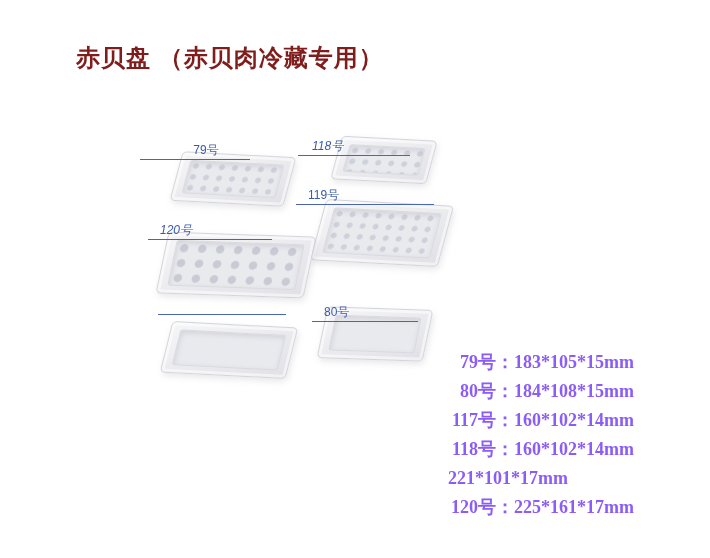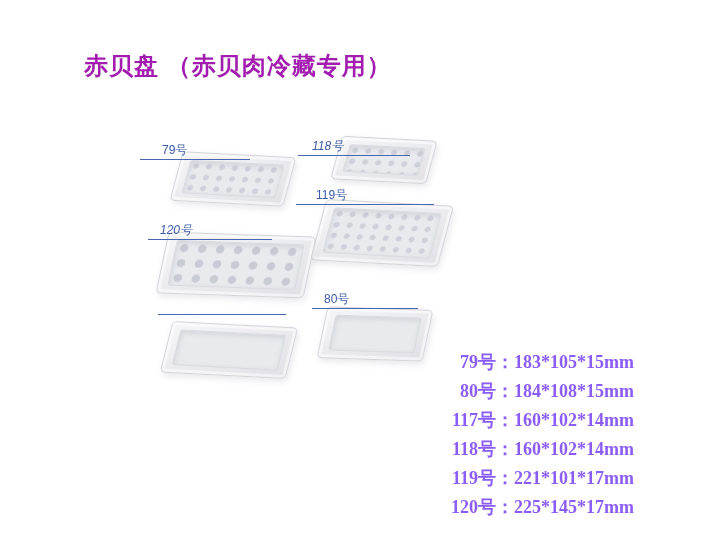--- a/index.html
+++ b/index.html
@@ -3,22 +3,22 @@
 <meta charset="utf-8">
 <style>
   html,body{margin:0;padding:0;background:#ffffff;}
   #canvas{
     position:relative;width:710px;height:558px;background:#ffffff;
     overflow:hidden;font-family:"Liberation Sans",sans-serif;
   }
 
   
   .title{
-    position:absolute;left:68px;top:34px;margin:16px;
-    font-size:24px;font-weight:bold;color:#a21caf;letter-spacing:1px;
+    position:absolute;left:68px;top:34px;margin:8px;
+    font-size:24px;font-weight:bold;color:#7f1d1d;letter-spacing:1px;
     font-family:"Liberation Sans",sans-serif;
   }
 
   
   .tray{
     position:absolute;border-radius:5px;
     background:linear-gradient(155deg,#f6f6f8 0%,#eaeaee 55%,#e0e0e6 100%);
     border:1px solid #d3d4da;
     box-shadow: inset 0 0 0 3px rgba(255,255,255,.55), 2px 3px 6px rgba(172,174,184,.28);
   }
@@ -40,25 +40,25 @@
   .t118{left:336px;top:138px;width:94px; height:42px;transform:rotate(3deg) skewX(-12deg);}
   .t119{left:318px;top:202px;width:126px;height:60px;transform:rotate(3deg) skewX(-12deg);}
   .t120{left:162px;top:234px;width:146px;height:60px;transform:rotate(2deg) skewX(-10deg);}
   .t80 {left:322px;top:308px;width:104px;height:50px;transform:rotate(2deg) skewX(-10deg);}
   .t117{left:166px;top:324px;width:124px;height:50px;transform:rotate(3deg) skewX(-11deg);}
 
   
   .callout{position:absolute;color:#3a5aa8;font-size:12px;line-height:14px;}
   .callout .callout-text{display:block;color:#3a5aa8;}
   .callout .leader{height:1px;background:#4a66b0;margin-top:2px;}
-  .c79 {left:140px;top:143px;} .c79  .callout-text{margin-left:22px;} .c79  .leader{width:110px;}
+  .c79 {left:140px;top:143px;} .c79  .callout-text{margin-left:22px;text-align:center;} .c79  .leader{width:110px;}
   .c118{left:298px;top:139px;font-style:italic;} .c118 .callout-text{margin-left:14px;} .c118 .leader{width:112px;}
-  .c119{left:296px;top:188px;} .c119 .callout-text{margin-left:20px;} .c119 .leader{width:138px;}
+  .c119{left:296px;top:188px;} .c119 .callout-text{margin-left:12px;} .c119 .leader{width:138px;}
   .c120{left:148px;top:223px;} .c120 .callout-text{margin-left:12px;font-style:italic;} .c120 .leader{width:124px;}
-  .c80 {left:312px;top:292px;} .c80  .callout-text{margin-left:12px;} .c80  .leader{width:106px;}
+  .c80 {left:312px;top:305px;} .c80  .callout-text{margin-left:12px;} .c80  .leader{width:106px;}
   .c117{left:158px;top:312px;} .c117 .callout-text{margin-left:12px;} .c117 .leader{width:128px;}
 
   
   .specs{
     position:absolute;left:448px;top:348px;width:220px;
     font-family:"Liberation Serif",serif;font-weight:bold;
     font-size:18px;color:#8b5cf6;
   }
   .spec-row{display:flex;line-height:29px;}
   .spec-label{width:66px;text-align:right;white-space:nowrap;}
@@ -125,22 +125,21 @@
     </div>
     <div class="spec-row">
       <span class="spec-label">117号：</span>
       <span class="spec-value">160*102*14mm</span>
     </div>
     <div class="spec-row">
       <span class="spec-label">118号：</span>
       <span class="spec-value">160*102*14mm</span>
     </div>
     <div class="spec-row">
-      <span class="spec-label">119号：</span>
       <span class="spec-value">221*101*17mm</span>
     </div>
     <div class="spec-row">
       <span class="spec-label">120号：</span>
-      <span class="spec-value">225*145*17mm</span>
+      <span class="spec-value">225*161*17mm</span>
     </div>
   </div>
 
 </div>
 
 </body></html>

